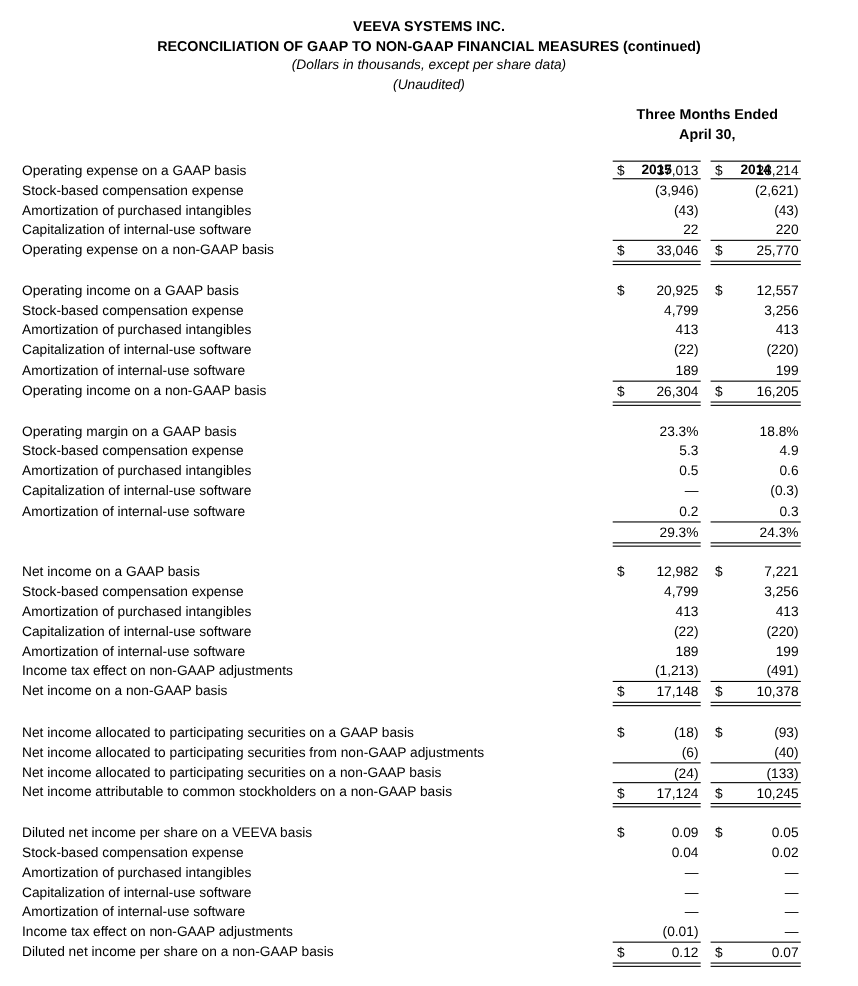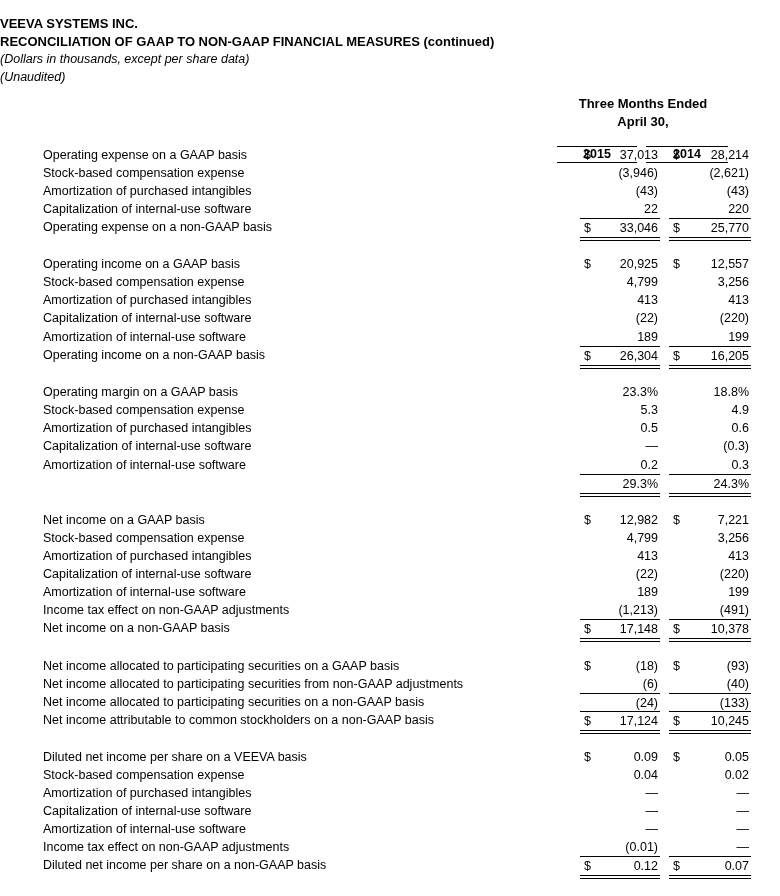--- a/index.html
+++ b/index.html
@@ -1,34 +1,34 @@
 <!DOCTYPE html>
 <html><head>
 <meta charset="utf-8">
 <style>
   html, body { margin: 0; padding: 0; background: #ffffff; }
   body {
     width: 780px; height: 896px; position: relative; overflow: hidden;
     font-family: "Liberation Sans", sans-serif; color: #000; font-size: 12.5px;
   }
-  .hdr { position: absolute; left: 0; width: 780px; text-align: left; }
+  .hdr { position: absolute; left: 0; width: 780px; text-align: center; }
   .h1 { top: 16px; font-weight: bold; font-size: 13px; }
   .h2 { top: 34px; font-weight: bold; font-size: 13px; }
   .h3 { top: 52px; font-style: italic; font-size: 12.5px; }
   .h4 { top: 70px; font-style: italic; font-size: 12.5px; }
 
   .colhead { position: absolute; font-weight: bold; font-size: 13px; text-align: center; }
   .ch-period { left: 556px; width: 174px; top: 96px; }
   .ch-date { left: 556px; width: 174px; top: 114px; }
   .yr { position: absolute; top: 146px; font-weight: bold; font-size: 12.5px; text-align: center;
         border-top: 1.5px solid #000; border-bottom: 1.5px solid #000; height: 15px; line-height: 15px; }
   .yr1 { left: 557px; width: 80px; }
   .yr2 { left: 646px; width: 82px; }
 
-  .row { position: absolute; left: 0; width: 716px; height: 18px; line-height: 18px; margin-left: 23px; }
+  .row { position: absolute; left: 0; width: 716px; height: 18px; line-height: 18px; }
   .label { position: absolute; left: 20px; white-space: nowrap; }
   .cell { position: absolute; height: 18px; }
   .c1 { left: 557px; width: 80px; }
   .c2 { left: 646px; width: 82px; }
   .cur { position: absolute; left: 4px; }
   .val { position: absolute; right: 2px; }
   .ul { border-top: 1.5px solid #000; }
   .dul { border-bottom: 4px double #000; }
 </style>
 </head>

